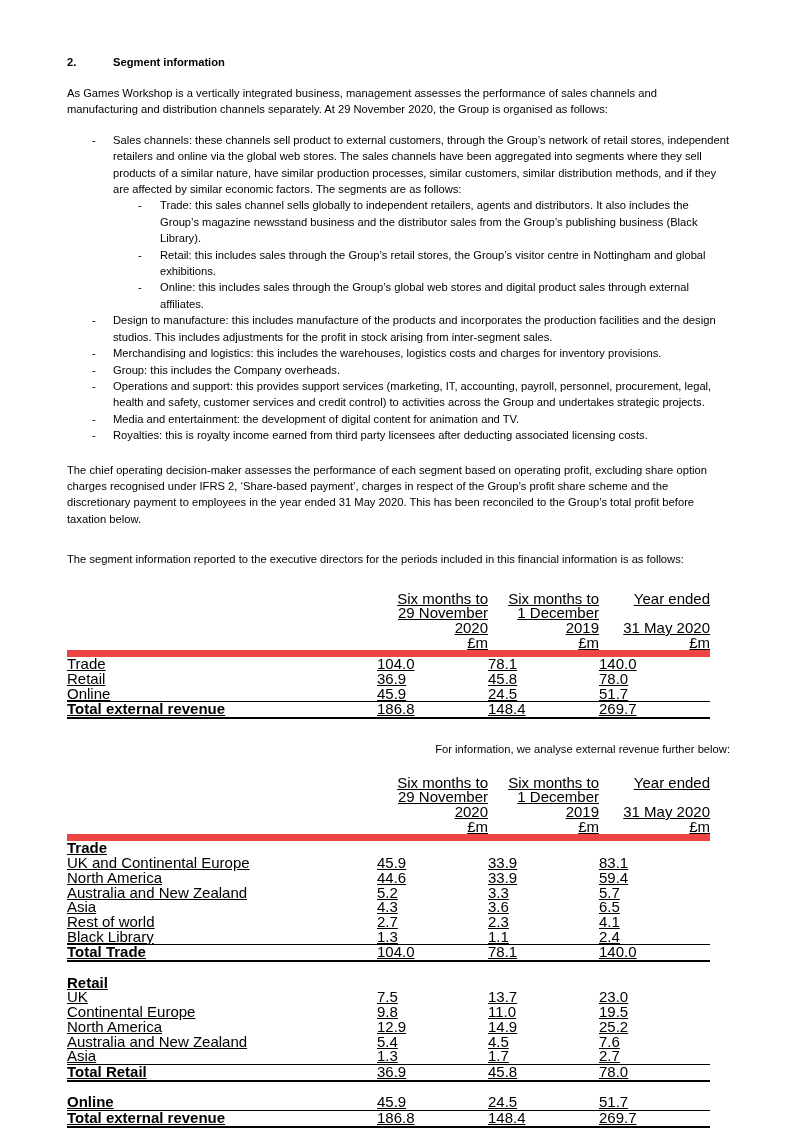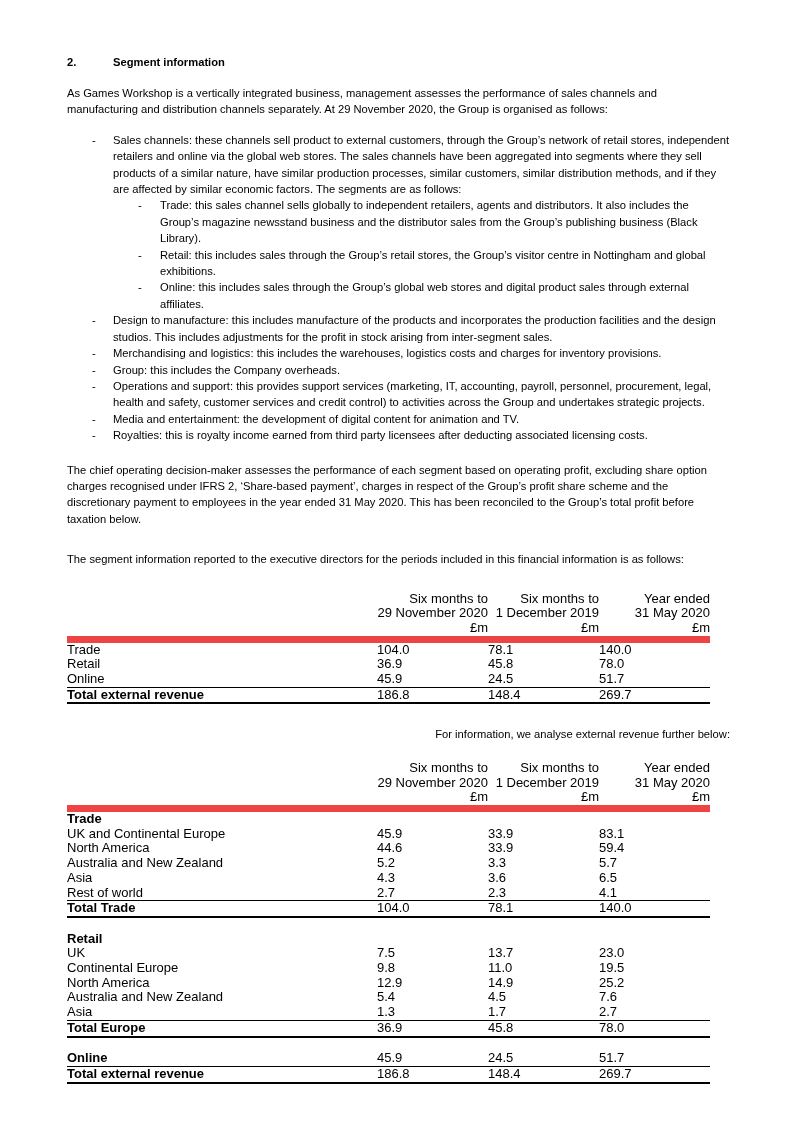--- a/index.html
+++ b/index.html
@@ -65,22 +65,23 @@
     top: 0;
   }
   .spacer-10 { height: 10px; }
   .spacer-18 { height: 18px; }
   .spacer-22 { height: 22px; }
 
   
   table.fin {
     width: 643px;
     border-collapse: collapse;
-    font-size: 13px;
+    font-size: 15px;
     table-layout: fixed;
+    text-decoration: underline;
   }
   table.fin col.c-label { width: 310px; }
   table.fin col.c-v1 { width: 111px; }
   table.fin col.c-v2 { width: 111px; }
   table.fin col.c-v3 { width: 111px; }
 
   table.fin th, table.fin td {
     padding: 0;
     line-height: 14.7px;
     height: 14.7px;
@@ -291,20 +292,26 @@
         <td class="v1">4.3</td>
         <td class="v2">3.6</td>
         <td class="v3">6.5</td>
       </tr>
       <tr>
         <td class="label">Rest of world</td>
         <td class="v1">2.7</td>
         <td class="v2">2.3</td>
         <td class="v3">4.1</td>
       </tr>
+      <tr>
+        <td class="label">Black Library</td>
+        <td class="v1">1.3</td>
+        <td class="v2">1.1</td>
+        <td class="v3">2.4</td>
+      </tr>
       <tr class="rule-above-total total">
         <td class="label bold">Total Trade</td>
         <td class="v1">104.0</td>
         <td class="v2">78.1</td>
         <td class="v3">140.0</td>
       </tr>
 
       <tr class="spacer-row">
         <td></td>
         <td></td>
@@ -342,21 +349,21 @@
         <td class="v2">4.5</td>
         <td class="v3">7.6</td>
       </tr>
       <tr>
         <td class="label">Asia</td>
         <td class="v1">1.3</td>
         <td class="v2">1.7</td>
         <td class="v3">2.7</td>
       </tr>
       <tr class="rule-above-total total">
-        <td class="label bold">Total Europe</td>
+        <td class="label bold">Total Retail</td>
         <td class="v1">36.9</td>
         <td class="v2">45.8</td>
         <td class="v3">78.0</td>
       </tr>
 
       <tr class="spacer-row">
         <td></td>
         <td></td>
         <td></td>
         <td></td>

